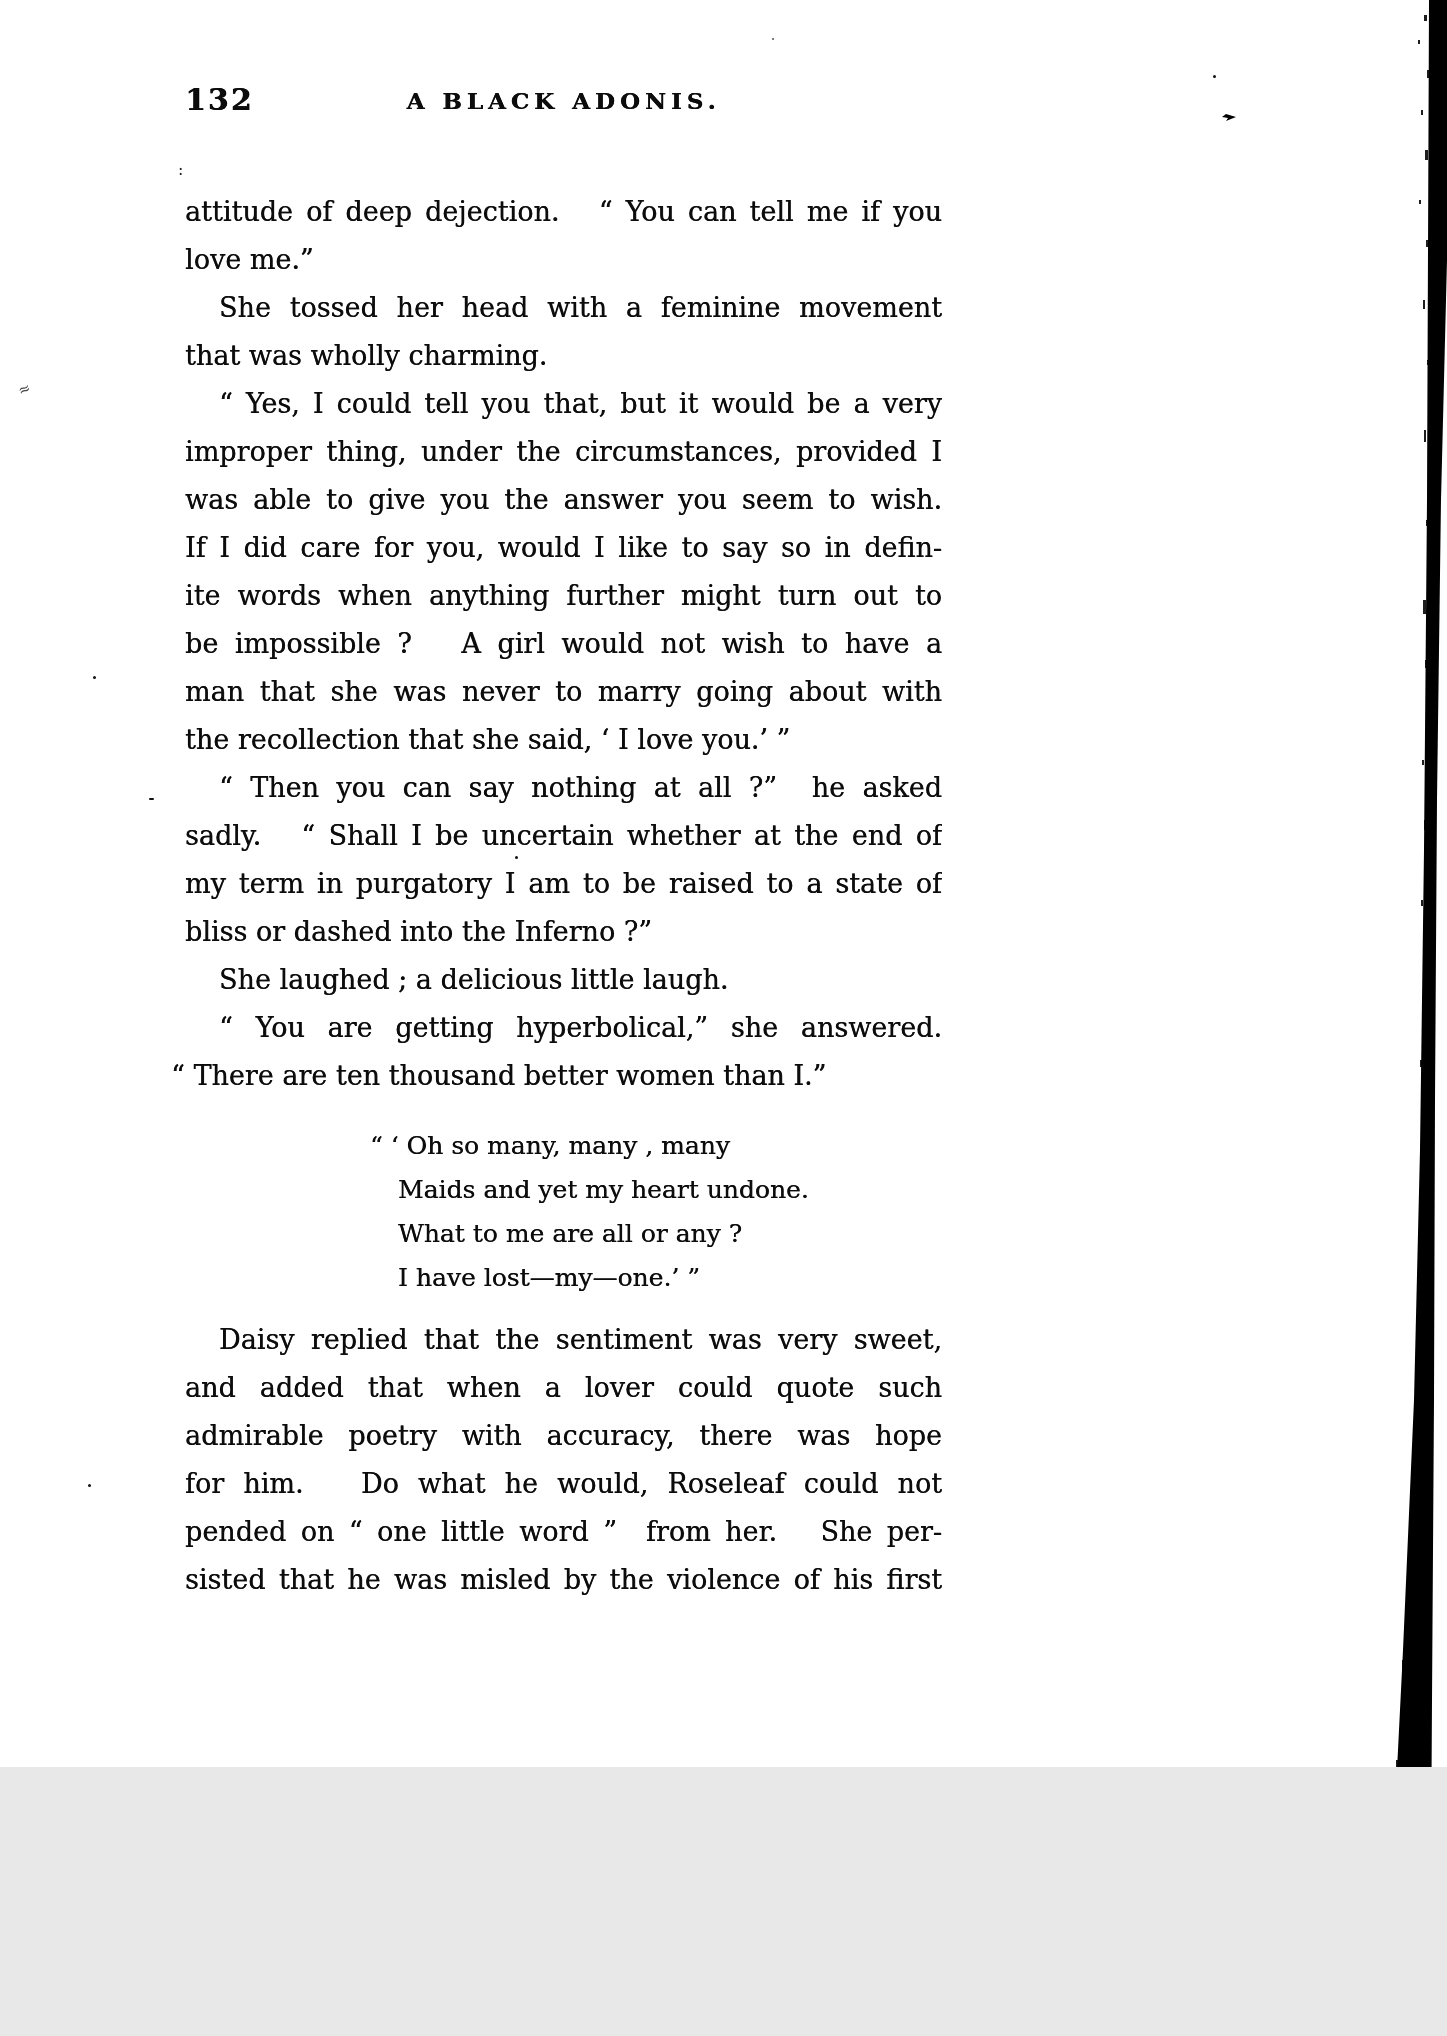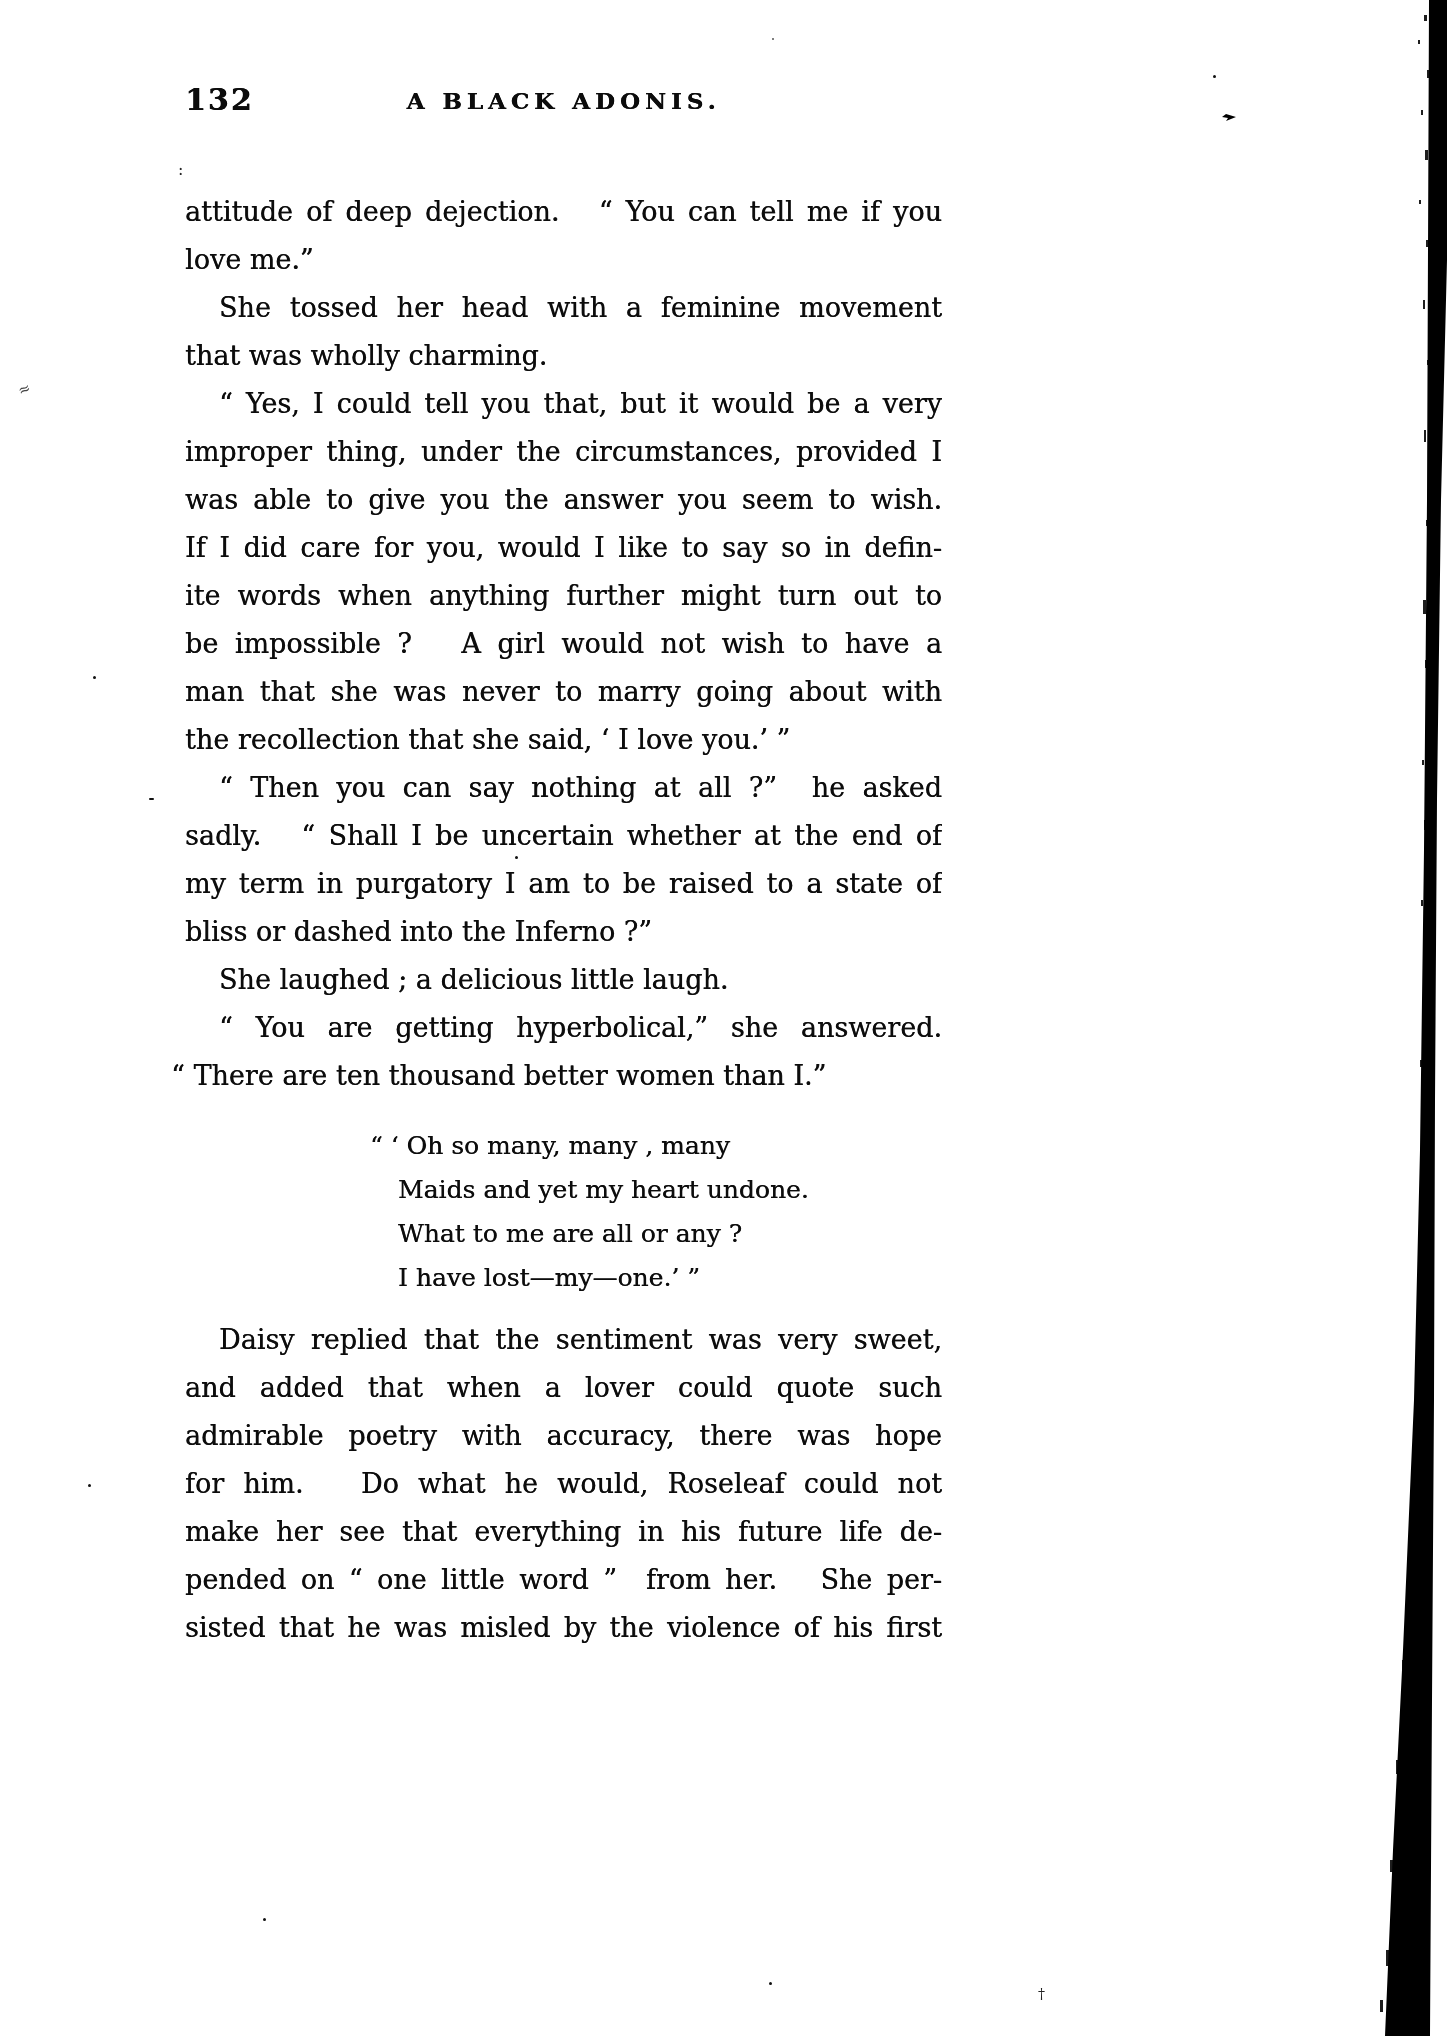--- a/index.html
+++ b/index.html
@@ -1,17 +1,17 @@
 <!DOCTYPE html>
 <html><head>
 <meta charset="utf-8">
 <style>
   html,body{margin:0;padding:0;background:#e8e8e8;}
   .page{
-    position:relative;width:1447px;height:2036px;background:#ffffff;
+    position:relative;width:1447px;height:1767px;background:#ffffff;
     font-family:"DejaVu Serif", serif;color:#0c0c0c;overflow:hidden;
   }
   .pagehead{position:absolute;left:185px;top:82px;width:757px;height:40px;}
   .pagenum{
     position:absolute;left:0;top:0;font-size:30px;font-weight:bold;letter-spacing:2px;
     text-shadow:0.4px 0 0 #000;
   }
   .ptitle{
     text-align:center;font-size:23px;font-weight:bold;letter-spacing:5px;padding-top:5px;
     text-shadow:0.4px 0 0 #000;
@@ -81,21 +81,20 @@
         <div class="vline">“ ‘ Oh so many, many , many</div>
         <div class="vline">Maids and yet my heart undone.</div>
         <div class="vline">What to me are all or any ?</div>
         <div class="vline">I have lost—my—one.’ ”</div>
       </div>
       <div class="para ind">
         <div class="line j">Daisy replied that the sentiment was very sweet,</div>
         <div class="line j">and added that when a lover could quote such</div>
         <div class="line j">admirable poetry with accuracy, there was hope</div>
         <div class="line j">for him.&nbsp;&nbsp; Do what he would, Roseleaf could not</div>
-        <div class="line j">make her see that everything in his future life de-</div>
         <div class="line j">pended on “ one little word ” &nbsp;from her.&nbsp;&nbsp; She per-</div>
         <div class="line j">sisted that he was misled by the violence of his first</div>
       </div>
     </div>
 
   <span class="gspeck" style="left:178px;top:160px;font-size:16px;">:</span>
   <span class="gspeck" style="left:18px;top:380px;font-size:15px;transform:rotate(-24deg);color:#444;">≈</span>
   <span class="speck" style="left:93px;top:676px;width:3px;height:3px;"></span>
   <span class="speck" style="left:149px;top:798px;width:5px;height:2px;border-radius:1px;"></span>
   <span class="speck" style="left:88px;top:1484px;width:3px;height:3px;"></span>

